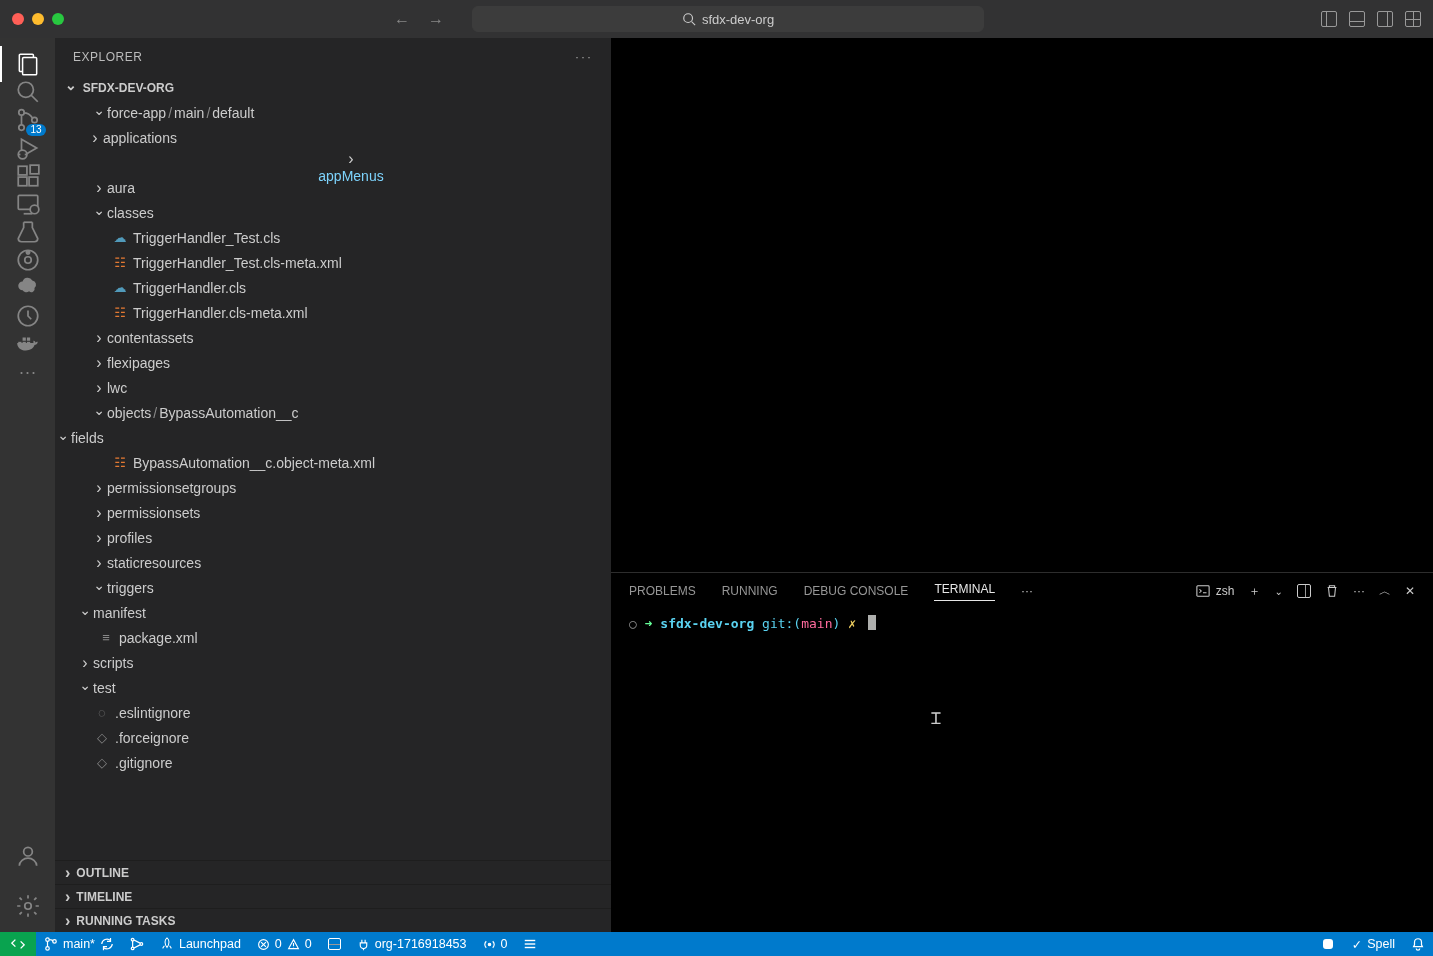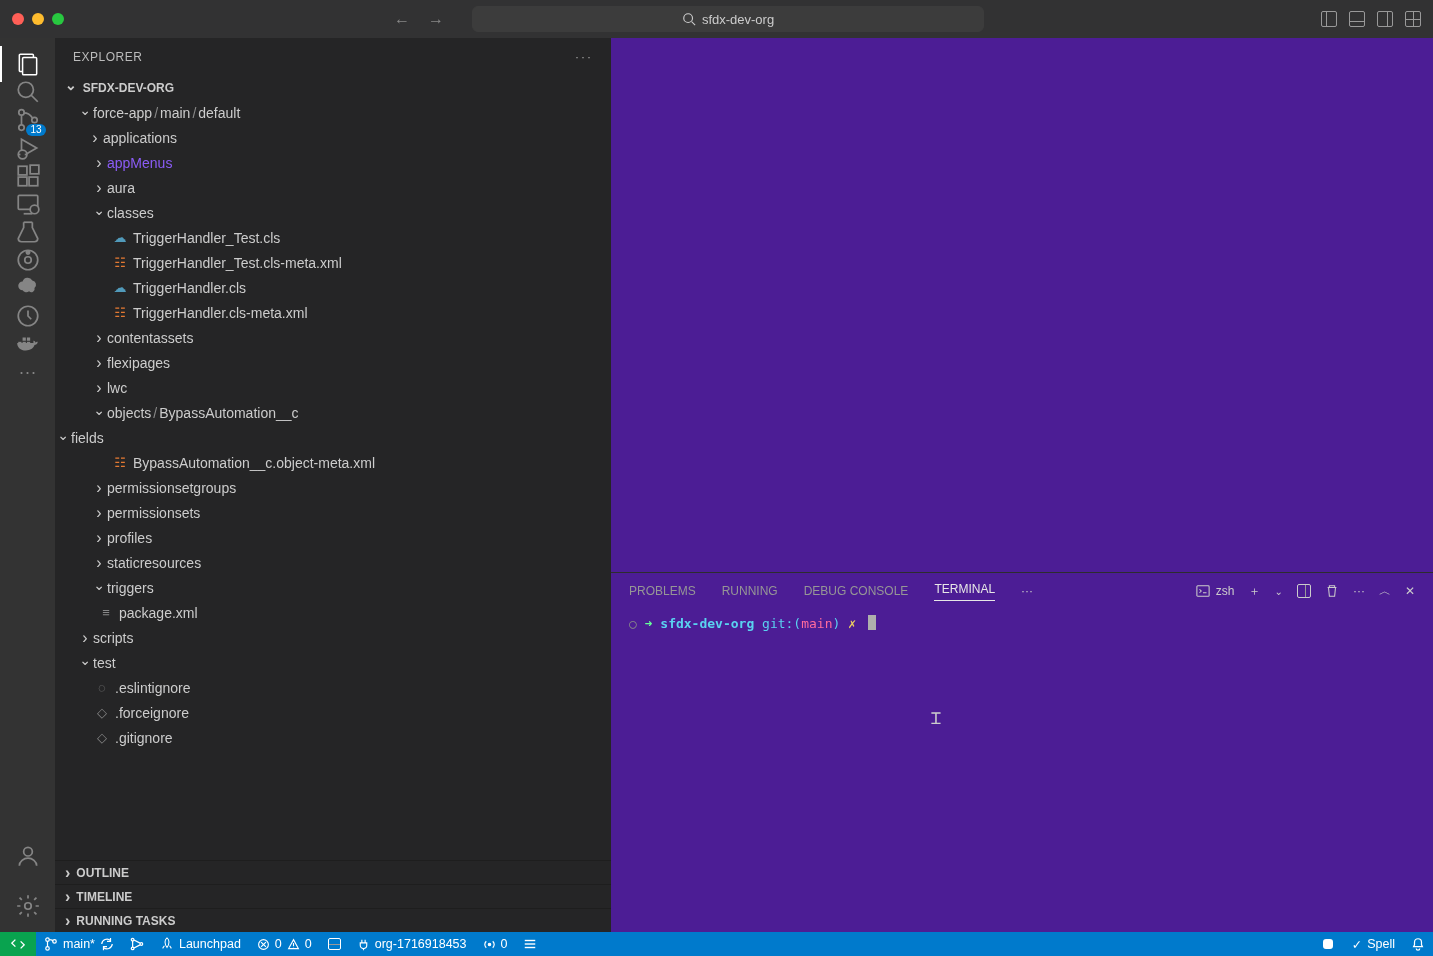--- a/index.html
+++ b/index.html
@@ -28,28 +28,28 @@
   
   .sidebar { width: 556px; background: #252526; display:flex; flex-direction:column; }
   .side-header { height: 38px; display:flex; align-items:center; padding:0 18px; color:#bbb; font-size:12px; letter-spacing:.5px;}
   .side-header .dots { margin-left:auto; color:#aaa; letter-spacing:2px;}
   .section-row { height: 24px; display:flex; align-items:center; padding:0 10px; gap:6px; color:#ccc; font-size:12px; font-weight:600; background:#252526;}
   .section-row.footer { border-top:1px solid #1e1e1e; height:24px; font-weight:600;}
   .tree { flex:1; overflow:hidden; background:#252526;}
   .row { height: 25px; display:flex; align-items:center; color:#ccc; cursor:pointer; font-size:14px; white-space:nowrap;}
   .row .chev { width:16px; text-align:center; color:#aaa; font-size:12px;}
   .row .icon { width:18px; text-align:center; margin-right:4px; font-size:13px;}
-  .dimmed { color:#8b5cf6; }
+  .dimmed { color:#7dd3fc;flex-direction:column; }
   .sep { color:#888; margin:0 2px;}
   .file-blue { color:#519aba;}
   .file-orange { color:#e37933;}
   .file-grey { color:#888;}
   .file-gear { color:#888;}
   
-  .editor { flex:1; display:flex; flex-direction:column; background:#4c1d95;gap:47px;}
+  .editor { flex:1; display:flex; flex-direction:column; background:#000000;gap:47px;}
   .editor-top { flex:1; }
   .panel { height: 360px; border-top:1px solid #2d2d2d; display:flex; flex-direction:column;}
   .panel-tabs { height: 36px; display:flex; align-items:center; padding:0 18px; gap:26px; color:#969696; font-size:12px;}
   .panel-tabs .ptab.active { color:#e7e7e7; border-bottom:1px solid #e7e7e7; padding-bottom:4px;}
   .panel-tabs .right { margin-left:auto; display:flex; align-items:center; gap:14px; color:#ccc;}
   .term-body { flex:1; padding:6px 18px; font-family: Menlo, monospace; font-size:13px; position:relative;}
   .prompt-circ { color:#888;}
   .prompt-arrow { color:#66ff99; }
   .prompt-path { color:#5ad2f0; font-weight:bold;}
   .prompt-git { color:#5ad2f0;}
@@ -198,21 +198,21 @@
   <div class="sidebar">
     <div class="side-header">
       <span>EXPLORER</span>
       <span class="dots">···</span>
     </div>
     <div class="section-row">
       <span class="chev-glyph down"></span>
       <span>SFDX-DEV-ORG</span>
     </div>
     <div class="tree">
-      <div class="row" style="padding-left:22px">
+      <div class="row" style="padding-left:36px">
         <span class="chev"><span class="chev-glyph down"></span></span>
         <span>force-app</span>
           <span class="sep">/</span>
         <span>main</span>
           <span class="sep">/</span>
         <span>default</span>
       </div>
       <div class="row" style="padding-left:32px">
           <span class="chev"><span class="chev-glyph right"></span></span>
           <span>applications</span>
@@ -283,20 +283,24 @@
           <span class="chev"><span class="chev-glyph right"></span></span>
           <span>profiles</span>
         </div>
       <div class="row" style="padding-left:36px">
           <span class="chev"><span class="chev-glyph right"></span></span>
           <span>staticresources</span>
         </div>
       <div class="row" style="padding-left:36px">
           <span class="chev"><span class="chev-glyph down"></span></span>
           <span>triggers</span>
+        </div>
+      <div class="row" style="padding-left:22px">
+          <span class="chev"><span class="chev-glyph down"></span></span>
+          <span>manifest</span>
         </div>
       <div class="row" style="padding-left:42px">
           <span class="icon file-grey">≡</span>
           <span>package.xml</span>
         </div>
       <div class="row" style="padding-left:22px">
           <span class="chev"><span class="chev-glyph right"></span></span>
           <span>scripts</span>
         </div>
       <div class="row" style="padding-left:22px">

